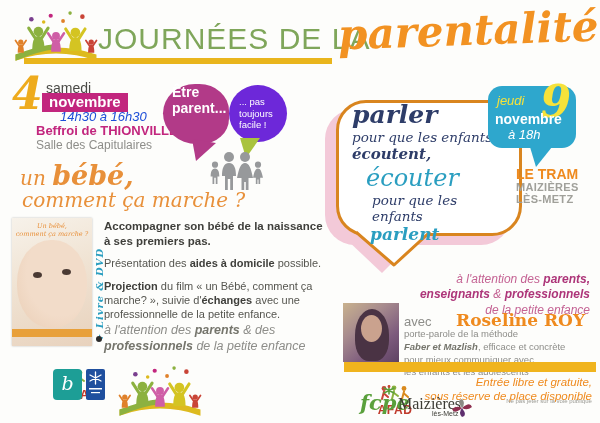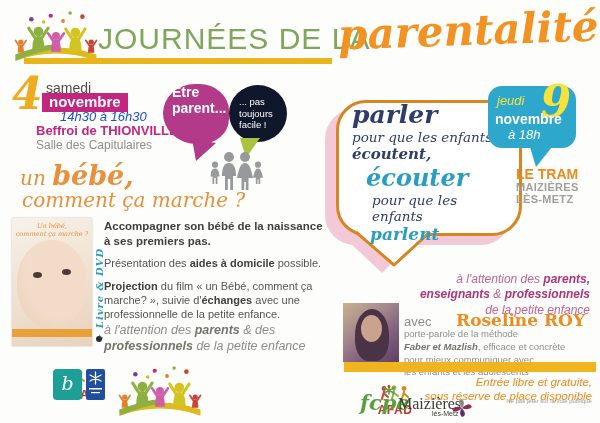--- a/index.html
+++ b/index.html
@@ -20,21 +20,21 @@
   .date-month{position:absolute;left:42px;top:93px;background:#c2267e;color:#fff;font-weight:bold;
               font-size:15px;padding:0 7px 2px 7px;}
   .l-time{position:absolute;left:36px;top:109px;font-style:italic;font-size:13px;color:#1d4ed8;margin-left:24px;}
   .l-venue{position:absolute;left:36px;top:123px;color:#c2267e;font-weight:bold;font-size:13px;}
   .l-room{position:absolute;left:36px;top:138px;color:#8d8d89;font-size:12px;}
 
   
   .bubble-pink{position:absolute;left:163px;top:84px;width:66px;height:60px;background:#b23a88;
                border-radius:52% 48% 45% 55%;color:#ffffff;font-weight:bold;font-size:14px;line-height:1.15;
                display:flex;flex-direction:column;justify-content:flex-start;padding-left:9px;box-sizing:border-box;}
-  .bubble-green{position:absolute;left:229px;top:85px;width:58px;height:57px;background:#0f172a;
+  .bubble-green{position:absolute;left:229px;top:85px;width:58px;height:57px;background:#6d28d9;
                 border-radius:50%;color:#fff;font-size:9.5px;line-height:1.2;
                 display:flex;flex-direction:column;justify-content:center;padding-left:10px;box-sizing:border-box;}
   .tail-pink{position:absolute;left:192px;top:139px;}
   .tail-green{position:absolute;left:238px;top:138px;}
   .family-icon{position:absolute;left:208px;top:152px;}
 
   
   .l-head1{position:absolute;left:20px;top:160px;color:#e8903a;font-family:"DejaVu Serif",serif;font-style:italic;}
   .l-head1 .a{font-size:20px;}
   .l-head1 .b{font-size:27px;font-weight:bold;}
@@ -75,21 +75,21 @@
   .logo-blue{position:absolute;left:86px;top:369px;width:19px;height:31px;background:#1f4f9e;border-radius:2px;}
   .logo-people-big{position:absolute;left:116px;top:363px;width:88px;height:56px;}
 
   
   .big-bubble{position:absolute;left:336px;top:100px;width:180px;height:130px;background:#fff;
               border:3px solid #d9851f;border-radius:30px;box-shadow:-11px 9px 0 #f3c9d8;}
   .quote{position:absolute;left:352px;top:102px;width:160px;font-family:"DejaVu Serif",serif;font-style:italic;}
   .q1{font-size:25px;font-weight:bold;color:#2e3d69;line-height:1;}
   .q2{font-size:13.5px;color:#2e3d69;margin-top:2px;}
   .q3{font-size:15px;font-weight:bold;color:#2e3d69;}
-  .q4{font-size:24px;font-weight:bold;color:#2a9ec0;margin:3px 0 0 14px;line-height:1;}
+  .q4{font-size:24px;font-weight:normal;color:#2a9ec0;margin:3px 0 0 14px;line-height:1;}
   .q5{font-size:13.5px;color:#2e3d69;margin-left:20px;margin-top:2px;}
   .q6{font-size:17px;font-weight:bold;color:#2a9ec0;margin-left:18px;}
   .big-tail{position:absolute;left:346px;top:231px;}
 
   
   .date-bubble{position:absolute;left:488px;top:86px;width:88px;height:62px;background:#2ea7cd;border-radius:14px;}
   .db-day{position:absolute;left:9px;top:7px;font-size:13px;font-style:italic;color:#f6e23a;}
   .db-num{position:absolute;right:5px;top:-6px;font-size:44px;color:#f6e23a;font-weight:bold;font-style:italic;
           font-family:"DejaVu Serif",serif;line-height:1;}
   .db-month{position:absolute;left:7px;top:25px;font-size:14px;font-weight:bold;color:#fff;}

